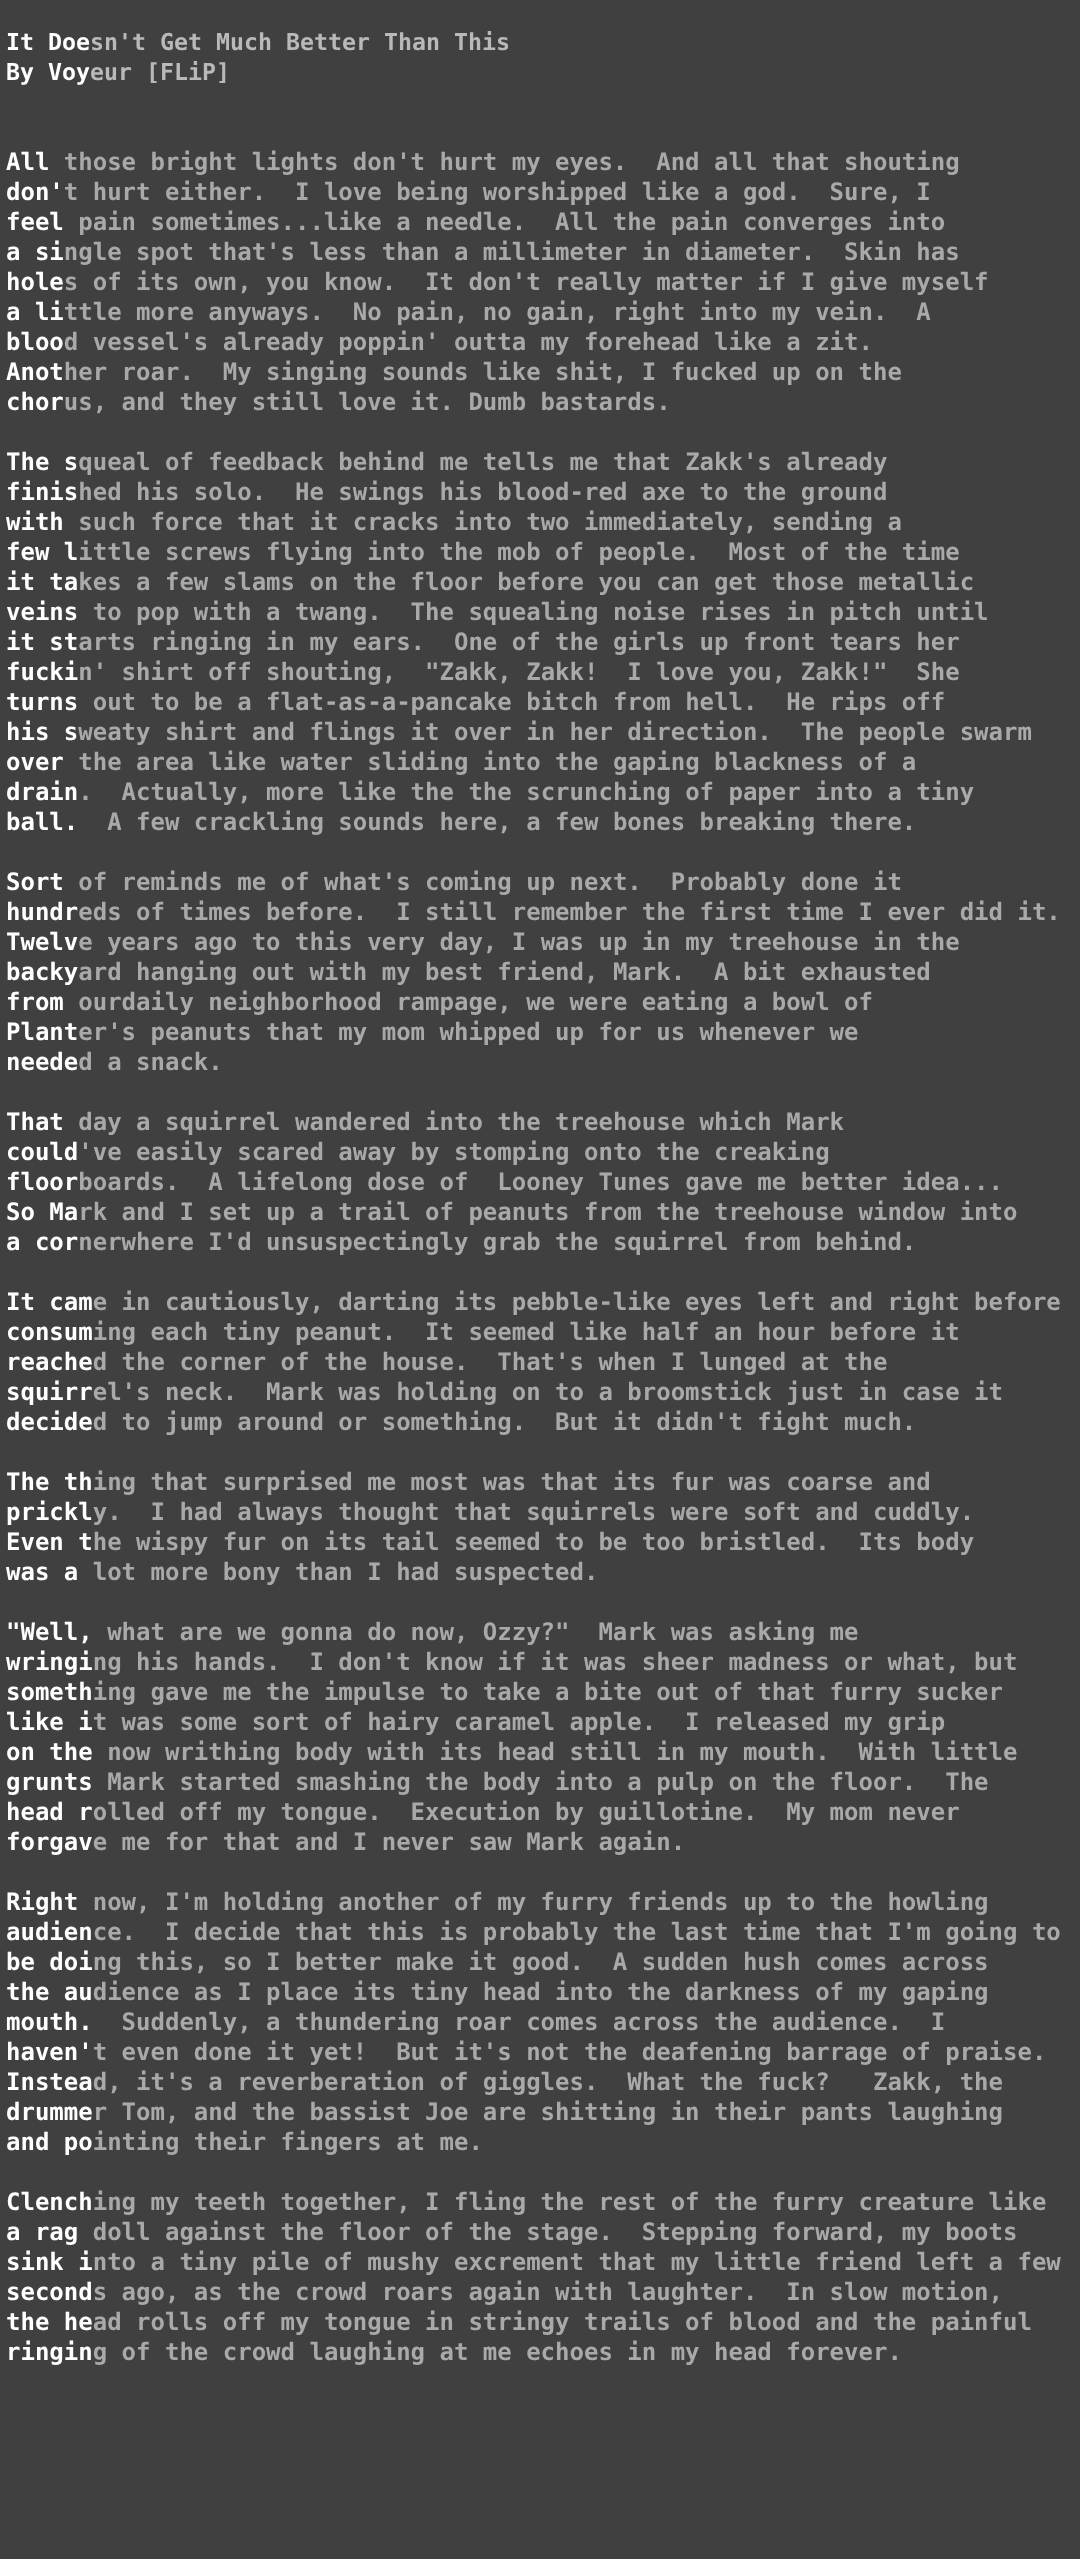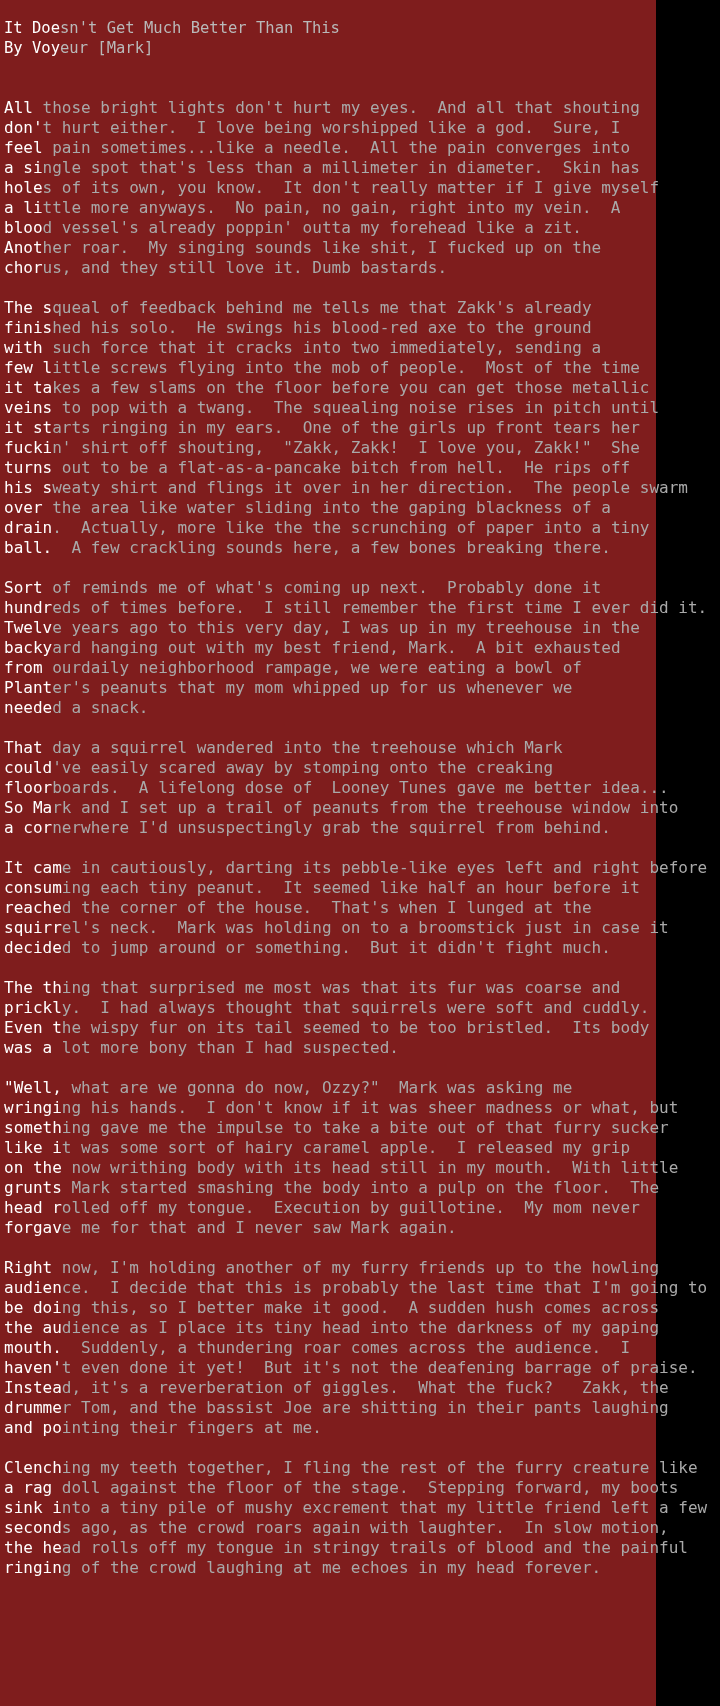--- a/index.html
+++ b/index.html
@@ -7,25 +7,26 @@
     padding: 0;
     background: #000000;
   }
   body {
     width: 720px;
     min-height: 1706px;
     font-family: "DejaVu Sans Mono", "Liberation Mono", monospace;
   }
   #page {
     position: relative;
-    width: 656px;
+    width: 720px;
     min-height: 1706px;
-    background: #7f1d1d;
+    background: #404040;
     padding: 0;
     box-sizing: border-box;
+    font-weight: bold;
   }
   .doc {
     padding: 18px 6px 10px 4px;
   }
   .title-block {
     margin: 0 0 0 0;
     padding: 0;
   }
   .title-line {
     font-size: 15.5px;
@@ -57,21 +58,21 @@
   }
 </style>
 </head>
 <body>
 
 <div id="page">
   <div class="doc">
 
     <div class="title-block">
       <div class="title-line"><span class="ln"><span class="lead">It Doe</span><span>sn't Get Much Better Than This</span></span></div>
-      <div class="title-line"><span class="ln"><span class="lead">By Voy</span><span>eur [Mark]</span></span></div>
+      <div class="title-line"><span class="ln"><span class="lead">By Voy</span><span>eur [FLiP]</span></span></div>
     </div>
 
     <div class="spacer-top"></div>
 
     <div id="paragraphs">
         <div class="para"><span class="ln"><span class="lead">All </span><span>those bright lights don't hurt my eyes.  And all that shouting</span></span><span class="ln"><span class="lead">don'</span><span>t hurt either.  I love being worshipped like a god.  Sure, I</span></span><span class="ln"><span class="lead">feel</span><span> pain sometimes...like a needle.  All the pain converges into</span></span><span class="ln"><span class="lead">a si</span><span>ngle spot that's less than a millimeter in diameter.  Skin has</span></span><span class="ln"><span class="lead">hole</span><span>s of its own, you know.  It don't really matter if I give myself</span></span><span class="ln"><span class="lead">a li</span><span>ttle more anyways.  No pain, no gain, right into my vein.  A</span></span><span class="ln"><span class="lead">bloo</span><span>d vessel's already poppin' outta my forehead like a zit.</span></span><span class="ln"><span class="lead">Anot</span><span>her roar.  My singing sounds like shit, I fucked up on the</span></span><span class="ln"><span class="lead">chor</span><span>us, and they still love it. Dumb bastards.</span></span></div>
         <div class="para"><span class="ln"><span class="lead">The s</span><span>queal of feedback behind me tells me that Zakk's already</span></span><span class="ln"><span class="lead">finis</span><span>hed his solo.  He swings his blood-red axe to the ground</span></span><span class="ln"><span class="lead">with </span><span>such force that it cracks into two immediately, sending a</span></span><span class="ln"><span class="lead">few l</span><span>ittle screws flying into the mob of people.  Most of the time</span></span><span class="ln"><span class="lead">it ta</span><span>kes a few slams on the floor before you can get those metallic</span></span><span class="ln"><span class="lead">veins</span><span> to pop with a twang.  The squealing noise rises in pitch until</span></span><span class="ln"><span class="lead">it st</span><span>arts ringing in my ears.  One of the girls up front tears her</span></span><span class="ln"><span class="lead">fucki</span><span>n' shirt off shouting,  "Zakk, Zakk!  I love you, Zakk!"  She</span></span><span class="ln"><span class="lead">turns</span><span> out to be a flat-as-a-pancake bitch from hell.  He rips off</span></span><span class="ln"><span class="lead">his s</span><span>weaty shirt and flings it over in her direction.  The people swarm</span></span><span class="ln"><span class="lead">over </span><span>the area like water sliding into the gaping blackness of a</span></span><span class="ln"><span class="lead">drain</span><span>.  Actually, more like the the scrunching of paper into a tiny</span></span><span class="ln"><span class="lead">ball.</span><span>  A few crackling sounds here, a few bones breaking there.</span></span></div>
         <div class="para"><span class="ln"><span class="lead">Sort </span><span>of reminds me of what's coming up next.  Probably done it</span></span><span class="ln"><span class="lead">hundr</span><span>eds of times before.  I still remember the first time I ever did it.</span></span><span class="ln"><span class="lead">Twelv</span><span>e years ago to this very day, I was up in my treehouse in the</span></span><span class="ln"><span class="lead">backy</span><span>ard hanging out with my best friend, Mark.  A bit exhausted</span></span><span class="ln"><span class="lead">from </span><span>ourdaily neighborhood rampage, we were eating a bowl of</span></span><span class="ln"><span class="lead">Plant</span><span>er's peanuts that my mom whipped up for us whenever we</span></span><span class="ln"><span class="lead">neede</span><span>d a snack.</span></span></div>
         <div class="para"><span class="ln"><span class="lead">That </span><span>day a squirrel wandered into the treehouse which Mark</span></span><span class="ln"><span class="lead">could</span><span>'ve easily scared away by stomping onto the creaking</span></span><span class="ln"><span class="lead">floor</span><span>boards.  A lifelong dose of  Looney Tunes gave me better idea...</span></span><span class="ln"><span class="lead">So Ma</span><span>rk and I set up a trail of peanuts from the treehouse window into</span></span><span class="ln"><span class="lead">a cor</span><span>nerwhere I'd unsuspectingly grab the squirrel from behind.</span></span></div>
         <div class="para"><span class="ln"><span class="lead">It cam</span><span>e in cautiously, darting its pebble-like eyes left and right before</span></span><span class="ln"><span class="lead">consum</span><span>ing each tiny peanut.  It seemed like half an hour before it</span></span><span class="ln"><span class="lead">reache</span><span>d the corner of the house.  That's when I lunged at the</span></span><span class="ln"><span class="lead">squirr</span><span>el's neck.  Mark was holding on to a broomstick just in case it</span></span><span class="ln"><span class="lead">decide</span><span>d to jump around or something.  But it didn't fight much.</span></span></div>

